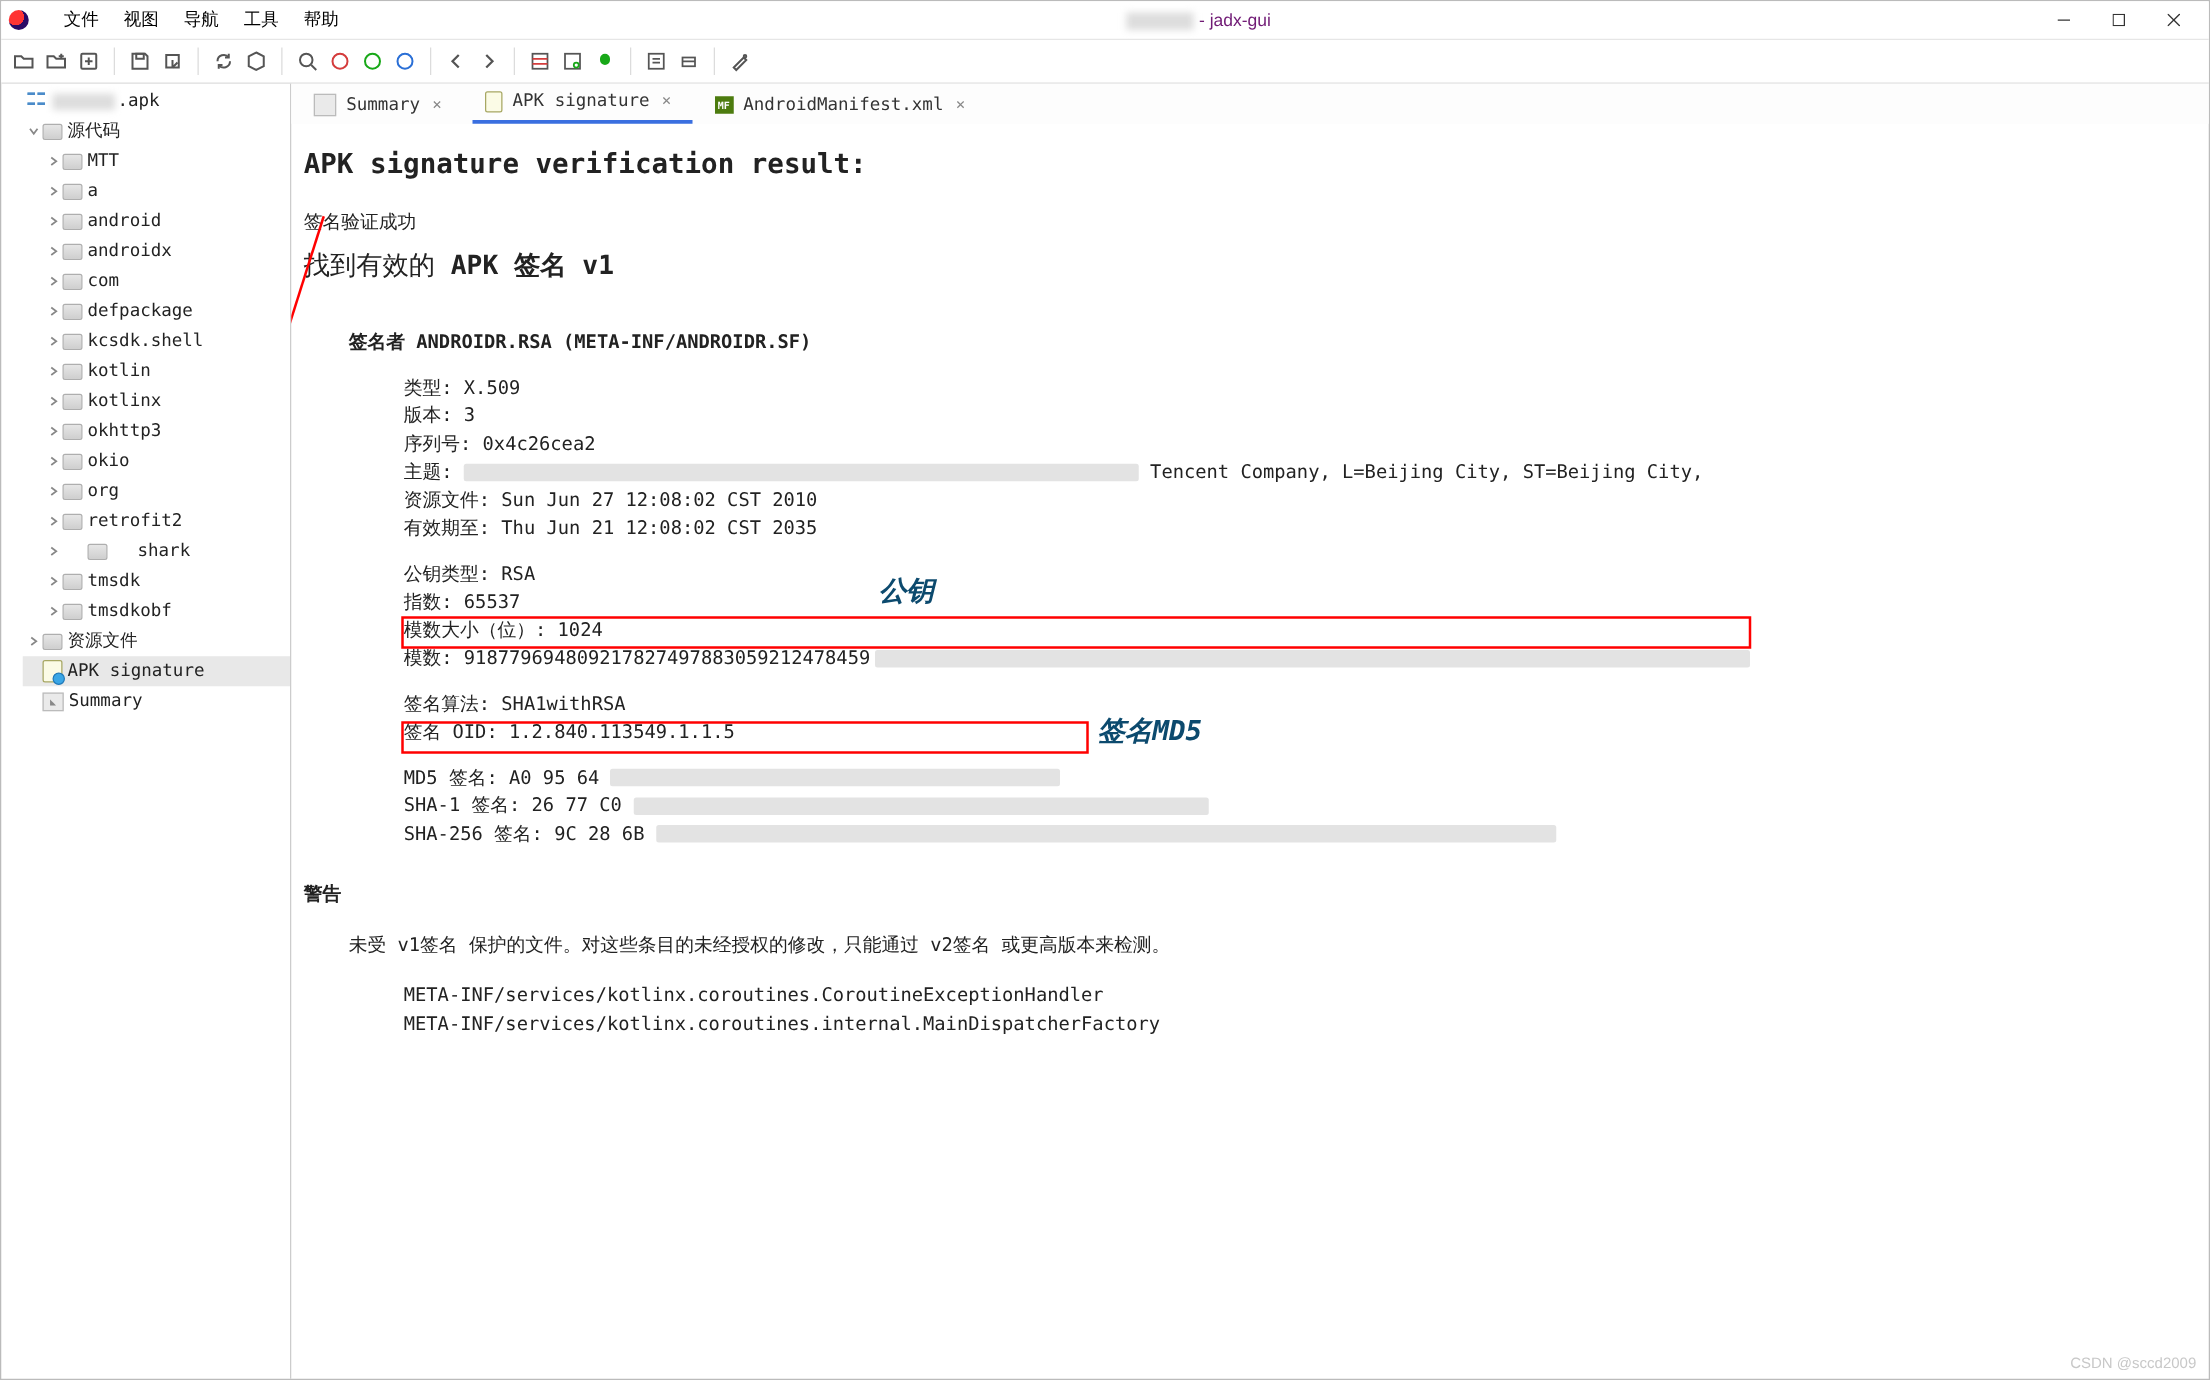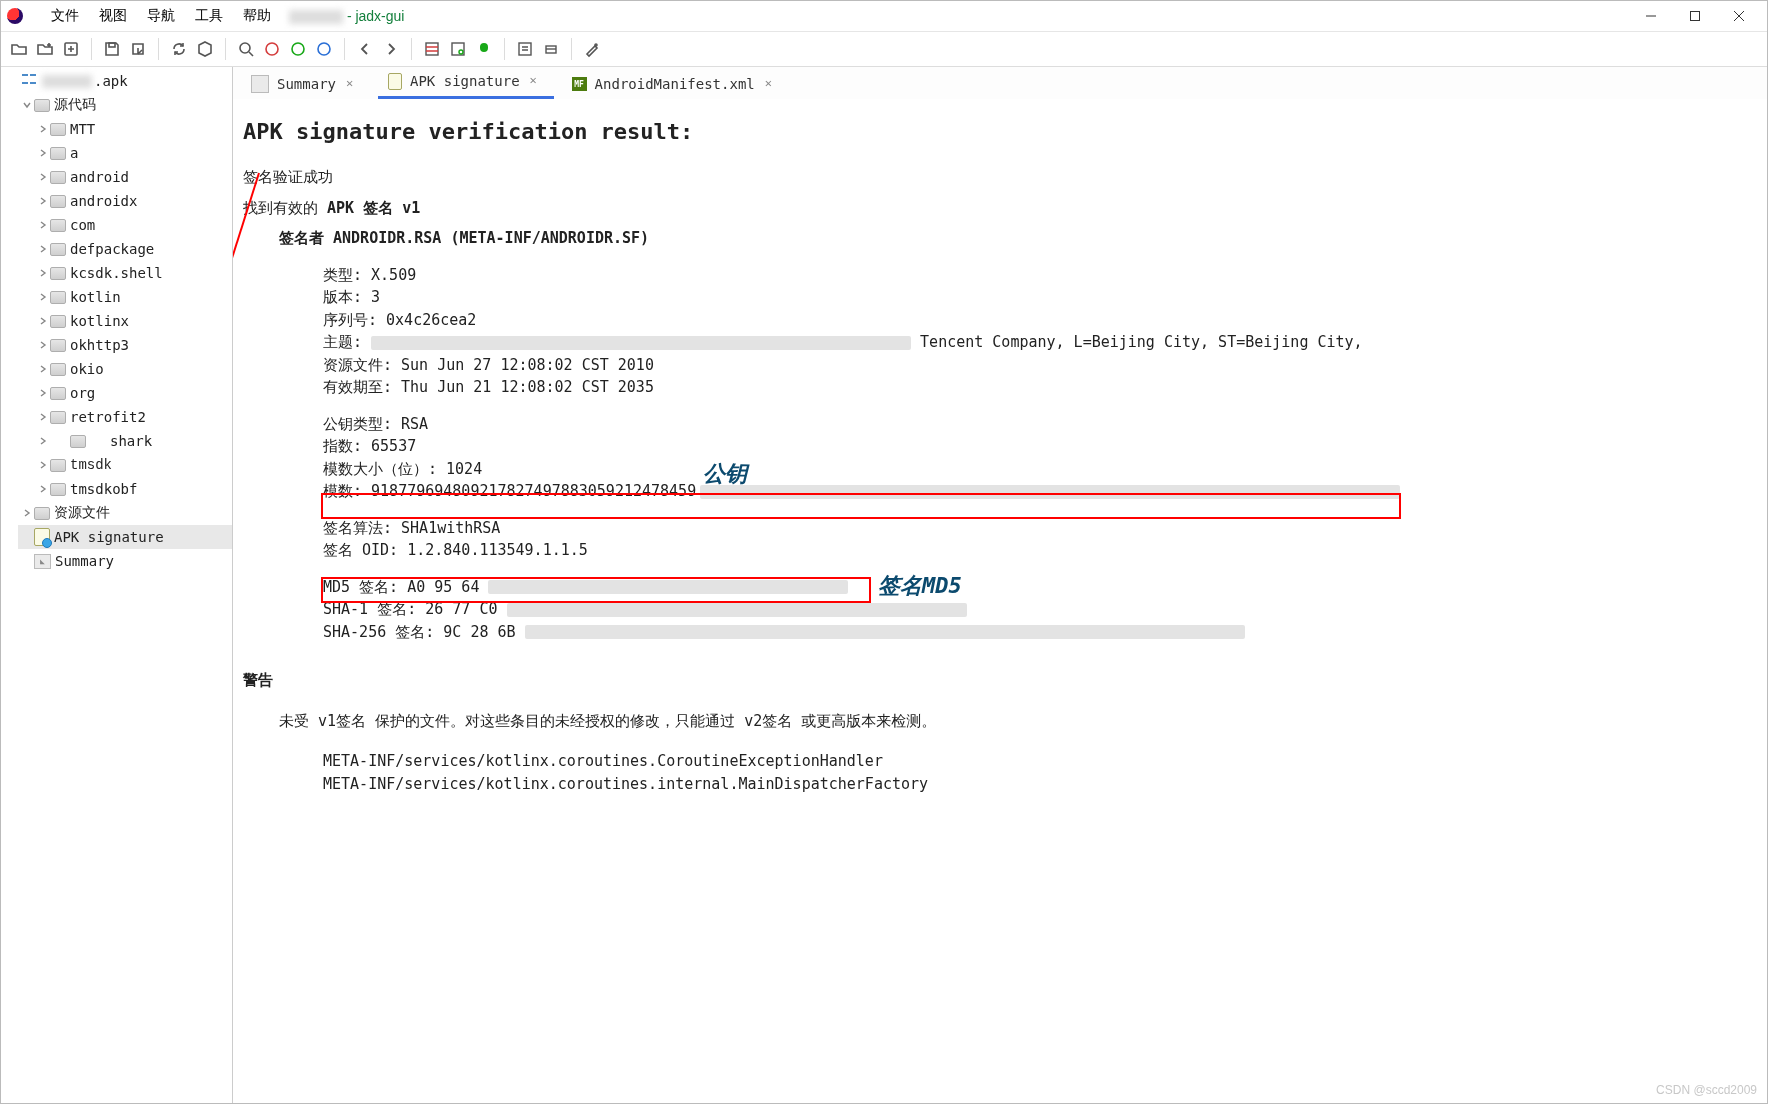--- a/index.html
+++ b/index.html
@@ -1,20 +1,20 @@
 <!DOCTYPE html>
 <html><head>
 <meta charset="utf-8">
 <style>
   html,body{margin:0;padding:0;height:100%;background:#fff;font-family:"Microsoft YaHei","Segoe UI",sans-serif;font-size:13px;color:#222;}
   .window{display:flex;flex-direction:column;height:100vh;border:1px solid #bbb;box-sizing:border-box;}
   
   .titlebar{height:30px;display:flex;align-items:center;padding:0 6px;background:#fff;border-bottom:1px solid #e6e6e6;}
   .titlebar .app-ico{width:16px;height:16px;border-radius:50%;background:radial-gradient(circle at 35% 35%,#ff3434 0 45%,#2b0a66 46% 100%);margin-right:10px;}
-  .titlebar .title{flex:1;text-align:left;color:#15803d;font-size:14px;}
+  .titlebar .title{flex:1;text-align:center;color:#701a75;font-size:14px;}
   .titlebar .winbtn{width:44px;height:28px;display:flex;align-items:center;justify-content:center;color:#333;}
   .titlebar .winbtn svg{width:10px;height:10px;}
   
   .menubar{height:26px;display:flex;align-items:center;padding:0 8px;background:#fff;font-size:14px;color:#000000;}
   .menubar span{padding:2px 10px;}
   
   .toolbar{height:34px;display:flex;align-items:center;padding:0 6px;background:#fff;border-bottom:1px solid #ddd;gap:2px;}
   .toolbar .sep{width:1px;height:22px;background:#dcdcdc;margin:0 6px;}
   .tb{width:24px;height:24px;display:flex;align-items:center;justify-content:center;color:#555;border-radius:3px;}
   .tb svg{width:18px;height:18px;}
@@ -43,21 +43,21 @@
   .tab{display:flex;align-items:center;height:30px;padding:0 10px;font-family:"Consolas",monospace;font-size:14px;color:#333;margin-right:8px;position:relative;}
   .tab.active{border-bottom:3px solid #3a6fe0;}
   .tab .tico{width:16px;height:16px;margin-right:8px;display:flex;align-items:center;justify-content:center;}
   .tab .tclose{width:14px;height:14px;margin-left:10px;color:#888;font-size:12px;line-height:1;}
   .tico.tsum{background:#eaeaea;border:1px solid #bbb;}
   .tico.tcert{width:12px;height:15px;border:1px solid #a7a763;background:#fbfbe6;border-radius:2px;}
   .tico.tmf{width:15px;height:14px;background:#4d7c0f;color:#fff;font-size:8px;font-weight:bold;display:flex;align-items:center;justify-content:center;}
   .page{flex:1;overflow:auto;padding:16px 10px 20px 10px;font-family:"Consolas","Microsoft YaHei",monospace;font-size:15px;line-height:1.5;position:relative;}
   .page h1{font-size:22px;font-weight:bold;margin:0 0 18px 0;font-family:"Consolas",monospace;}
   .sub1{font-size:15px;margin-bottom:8px;}
-  .sub2{font-size:15px;margin-bottom:8px;}
+  .sub2{font-size:21px;margin-bottom:34px;}
   .sub2 b{font-weight:bold;}
   .signer{margin-left:36px;}
   .signer .hd{font-weight:bold;margin-bottom:14px;}
   .details{margin-left:44px;font-size:15px;}
   .details .ln{white-space:nowrap;}
   .details .sp{height:14px;}
   .blurchunk{display:inline-block;height:14px;background:#e3e3e3;vertical-align:middle;border-radius:2px;}
   .annot{position:absolute;color:#0c4a6e;font-style:italic;font-weight:bold;font-size:22px;pointer-events:none;}
   .redbox{position:absolute;border:2px solid #f00;pointer-events:none;box-sizing:border-box;}
   .arrow{position:absolute;pointer-events:none;}
@@ -360,21 +360,21 @@
           </div>
           <div class="tree-row" style="padding-left: 18px; gap: 20px;">
             <span class="tw">
               <svg viewBox="0 0 10 10">
                 <path d="M3 2l4 3-4 3" fill="none" stroke="#888" stroke-width="1.4"></path>
               </svg>
             </span>
             <span class="ico folder"></span>
             <span>shark</span>
           </div>
-          <div class="tree-row" style="padding-left: 18px; font-family: Liberation Mono, monospace;">
+          <div class="tree-row" style="padding-left: 18px;">
             <span class="tw">
               <svg viewBox="0 0 10 10">
                 <path d="M3 2l4 3-4 3" fill="none" stroke="#888" stroke-width="1.4"></path>
               </svg>
             </span>
             <span class="ico folder"></span>
             <span>tmsdk</span>
           </div>
           <div class="tree-row" style="padding-left: 18px;">
             <span class="tw">

